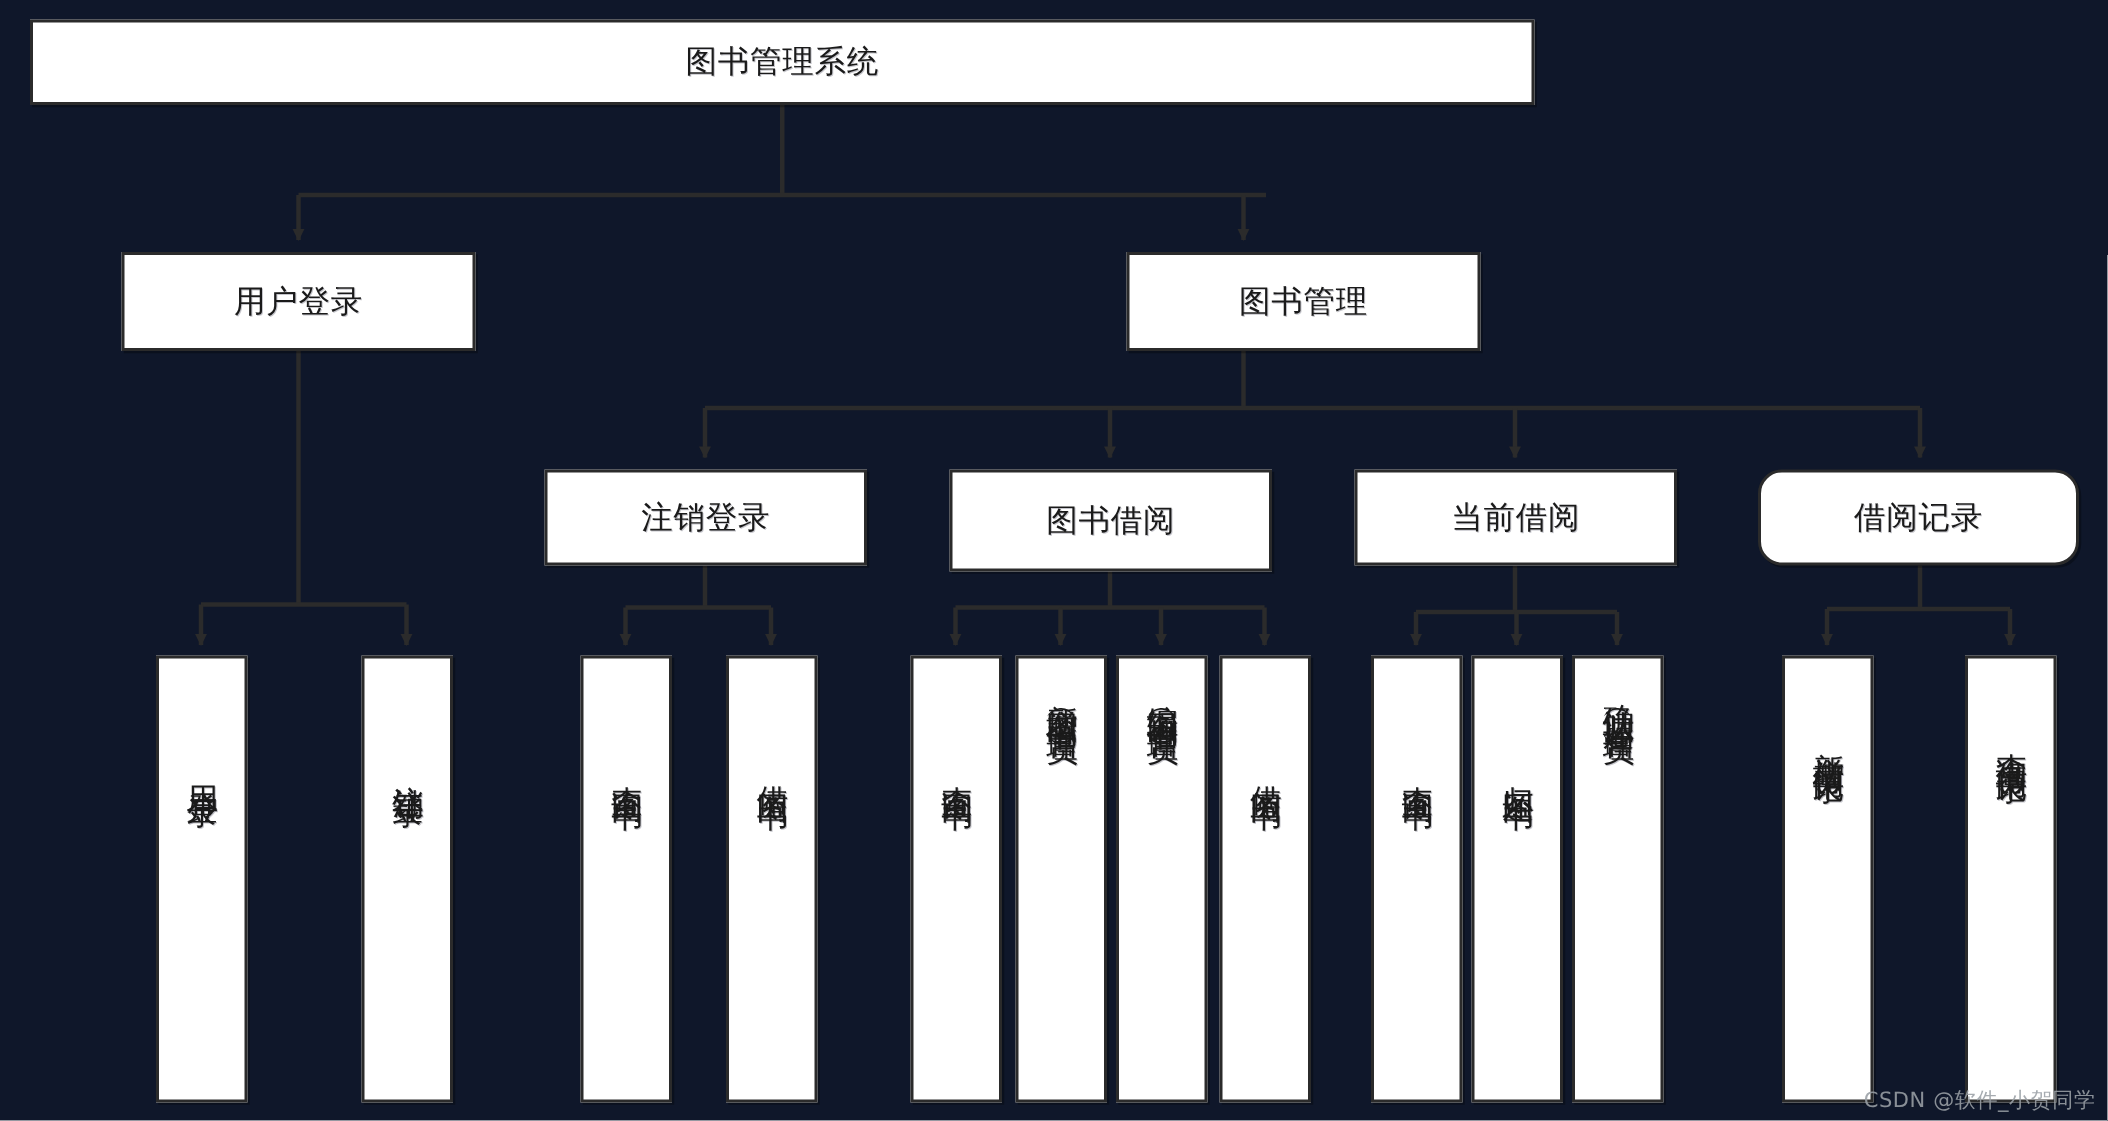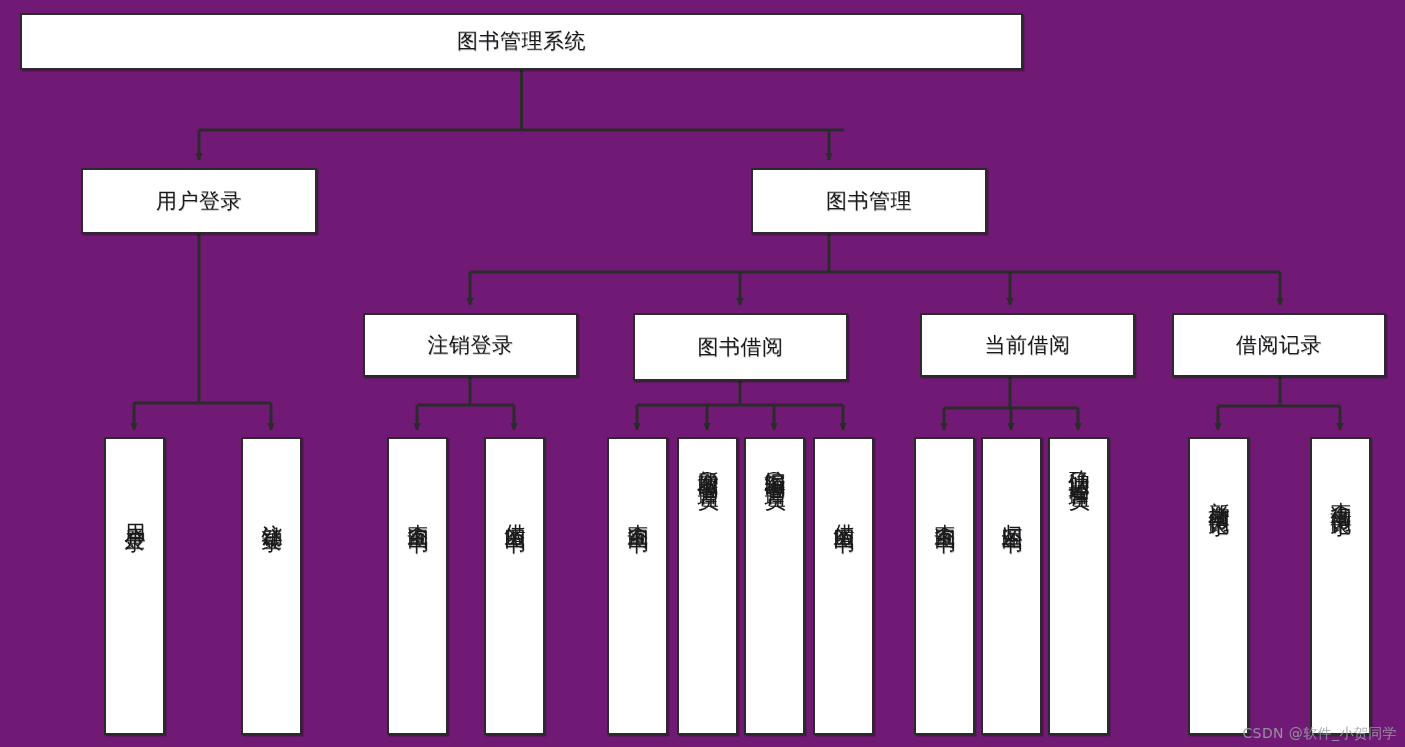--- a/index.html
+++ b/index.html
@@ -7,21 +7,21 @@
     padding: 0;
     background: #ffffff;
   }
   body {
     font-family: "DejaVu Sans", "Liberation Sans", sans-serif;
   }
   #diagram-root {
     position: relative;
     width: 1405px;
     height: 747px;
-    background: #701a75;
+    background: #0f172a;
     overflow: hidden;
   }
   #diagram-svg {
     position: absolute;
     left: 0;
     top: 0;
     width: 1405px;
     height: 747px;
   }
   .node-box {
@@ -141,24 +141,24 @@
   <div class="node-box" style="left:751px; top:168px; width:236px; height:66px;">
     <span class="node-label">图书管理</span>
   </div>
 
   <div class="node-box" style="left:363px; top:313px; width:215px; height:64px;">
     <span class="node-label">注销登录</span>
   </div>
   <div class="node-box" style="left:633px; top:313px; width:215px; height:68px;">
     <span class="node-label">图书借阅</span>
   </div>
-  <div class="node-box" style="left:903px; top:313px; width:215px; height:64px;margin-left:17px;">
+  <div class="node-box" style="left:903px; top:313px; width:215px; height:64px;">
     <span class="node-label">当前借阅</span>
   </div>
-  <div class="node-box" style="left:1172px; top:313px; width:214px; height:64px;">
+  <div class="node-box" style="left:1172px; top:313px; width:214px; height:64px;border-radius:16px;">
     <span class="node-label">借阅记录</span>
   </div>
 
   <div class="node-box vertical mid" style="left:104px; top:437px; width:61px; height:298px;">
     <span class="node-label">用户登录</span>
   </div>
   <div class="node-box vertical mid" style="left:241px; top:437px; width:61px; height:298px;">
     <span class="node-label">注销登录</span>
   </div>
   <div class="node-box vertical mid" style="left:387px; top:437px; width:61px; height:298px;">

